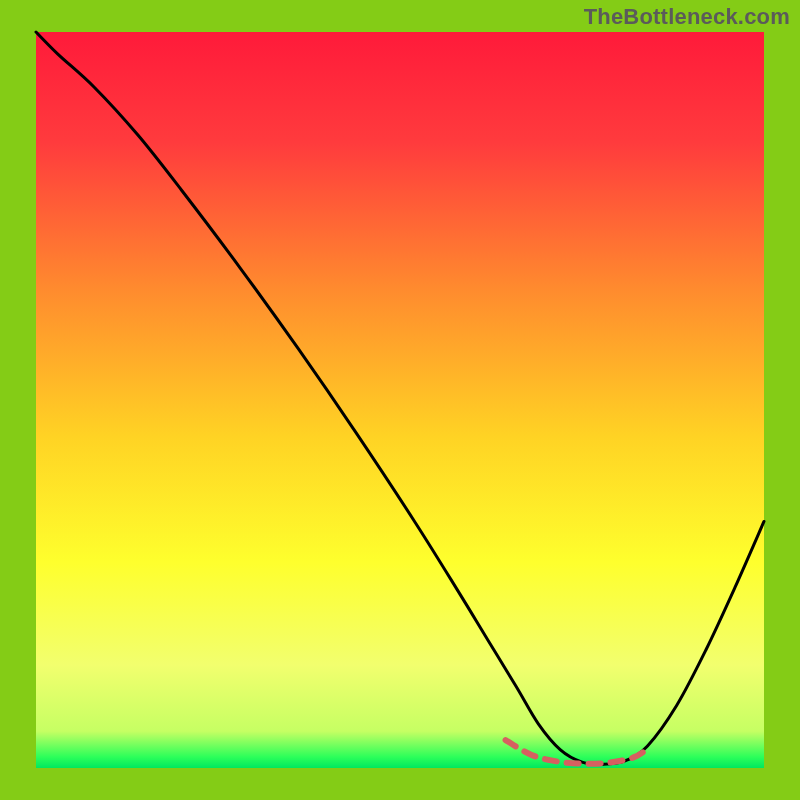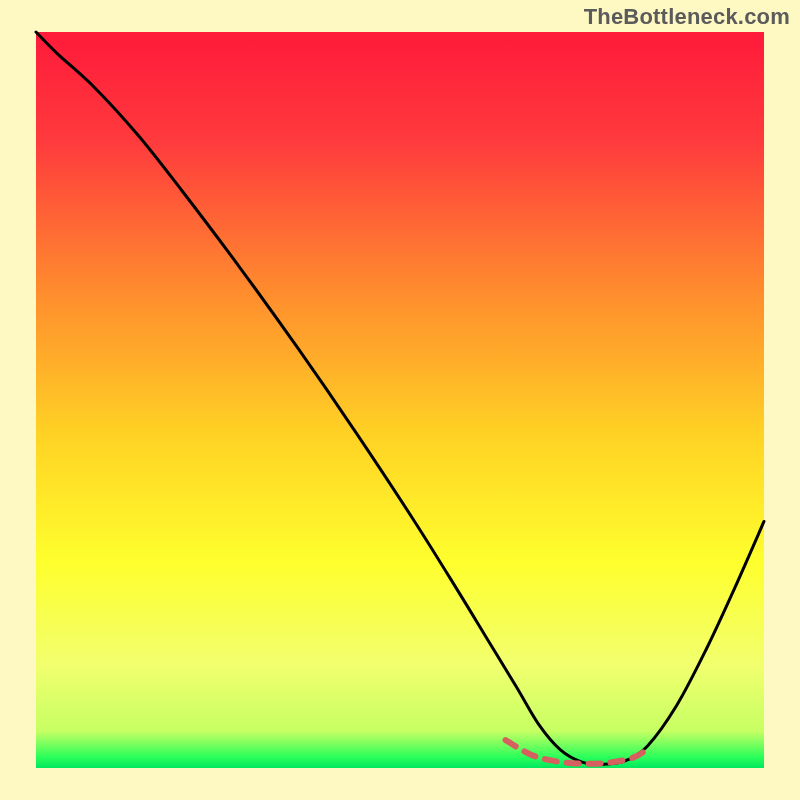--- a/index.html
+++ b/index.html
@@ -8,21 +8,21 @@
     width: 800px;
     height: 800px;
     background: #000;
     overflow: hidden;
     font-family: Arial, Helvetica, sans-serif;
   }
   .frame {
     position: relative;
     width: 800px;
     height: 800px;
-    background: #fef9c3;
+    background: #84cc16;
   }
   .watermark {
     position: absolute;
     top: 4px;
     right: 10px;
     color: #5b5b5b;
     font-size: 22px;
     font-weight: 600;
     letter-spacing: 0.2px;
     z-index: 10;

